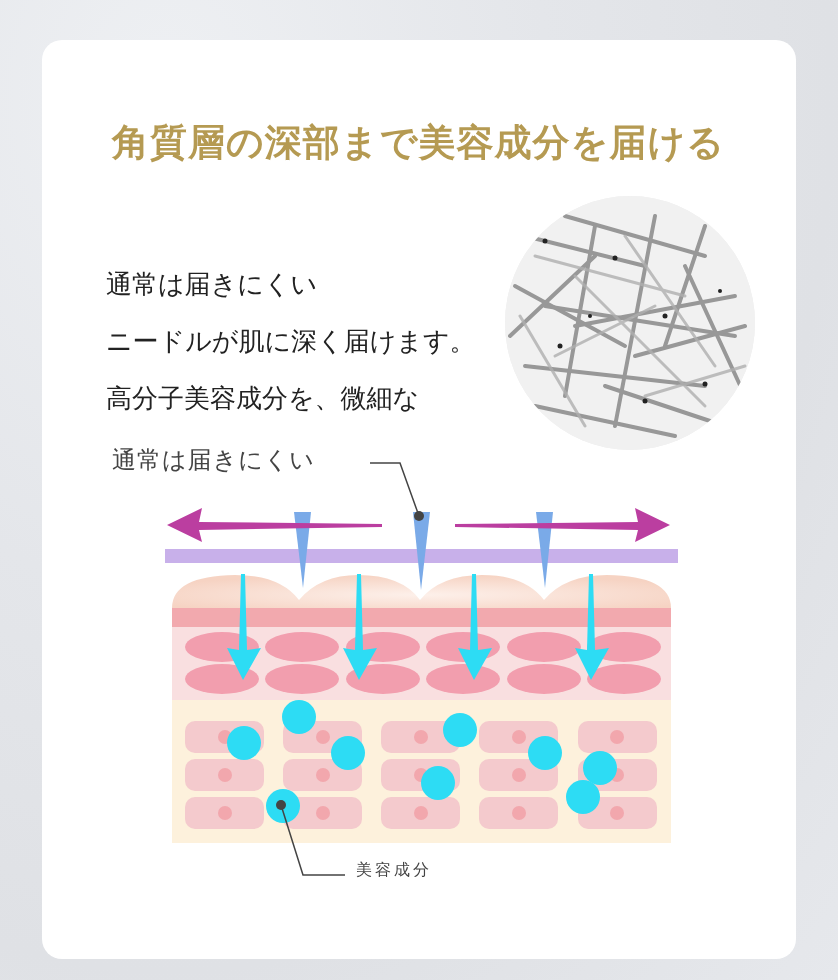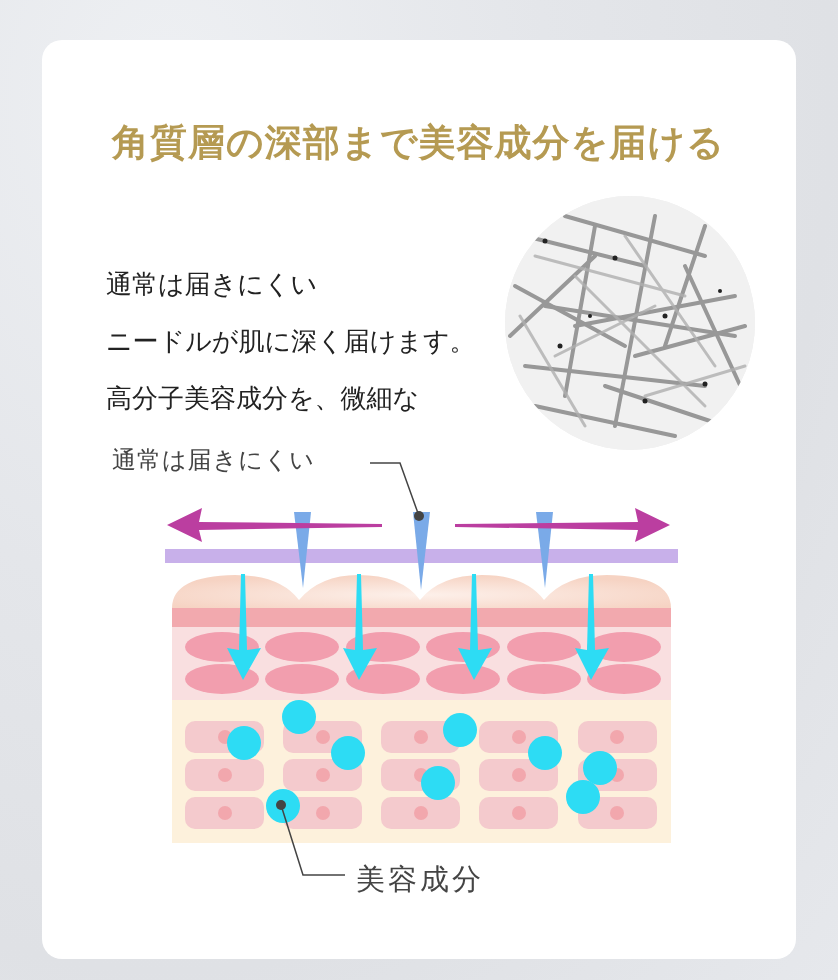--- a/index.html
+++ b/index.html
@@ -27,21 +27,21 @@
     position:absolute; left:505px; top:196px; width:250px; height:254px;
     border-radius:50%; overflow:hidden; background:#eeeeee;
   }
   .photo svg { width:100%; height:100%; display:block; }
   .diagram { position:absolute; left:0; top:0; width:838px; height:980px; }
   .label-needle {
     position:absolute; left:112px; top:444px; color:#444444; font-size:24px;
     letter-spacing:1px; white-space:nowrap;
   }
   .label-ingredient {
-    position:absolute; left:356px; top:860px; color:#444444; font-size:29px;
+    position:absolute; left:356px; top:860px; color:#444444; font-size:16px;
     letter-spacing:3px; white-space:nowrap;
   }
 </style>
 </head>
 <body>
 
 <div class="card"></div>
 
 <h1 class="headline">
   <span>角質層の深部まで美容成分を届ける</span>

